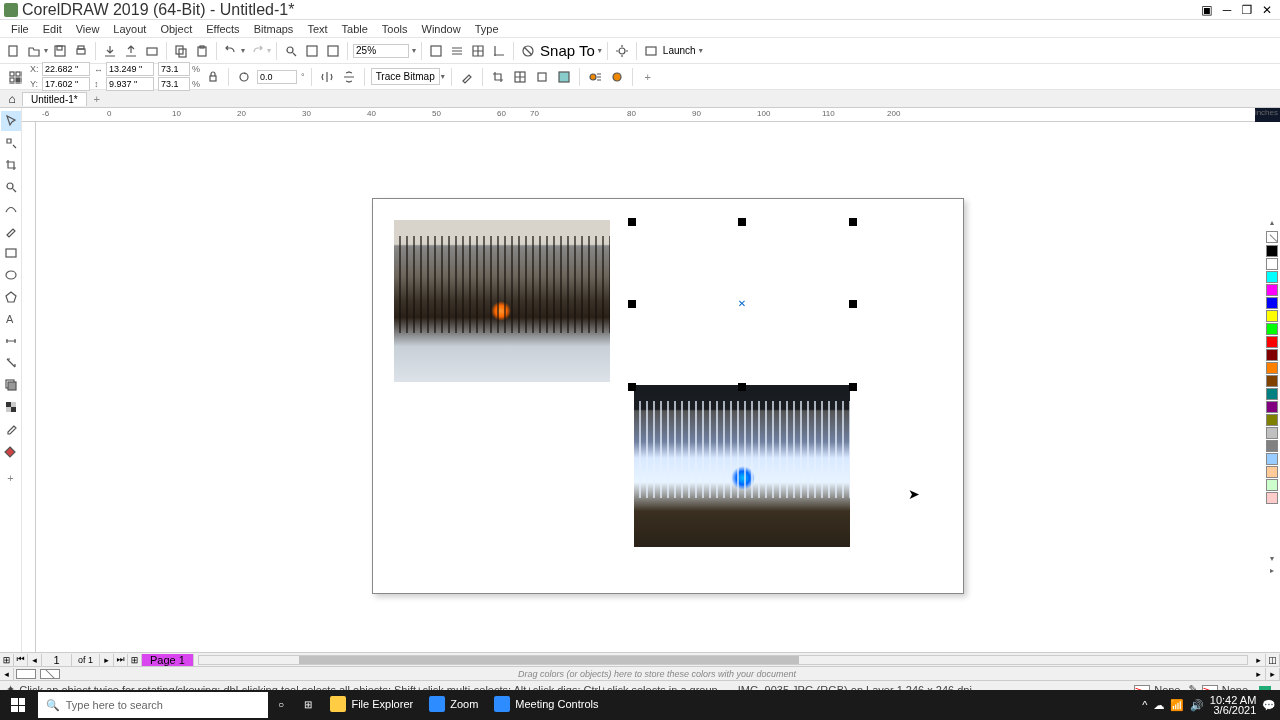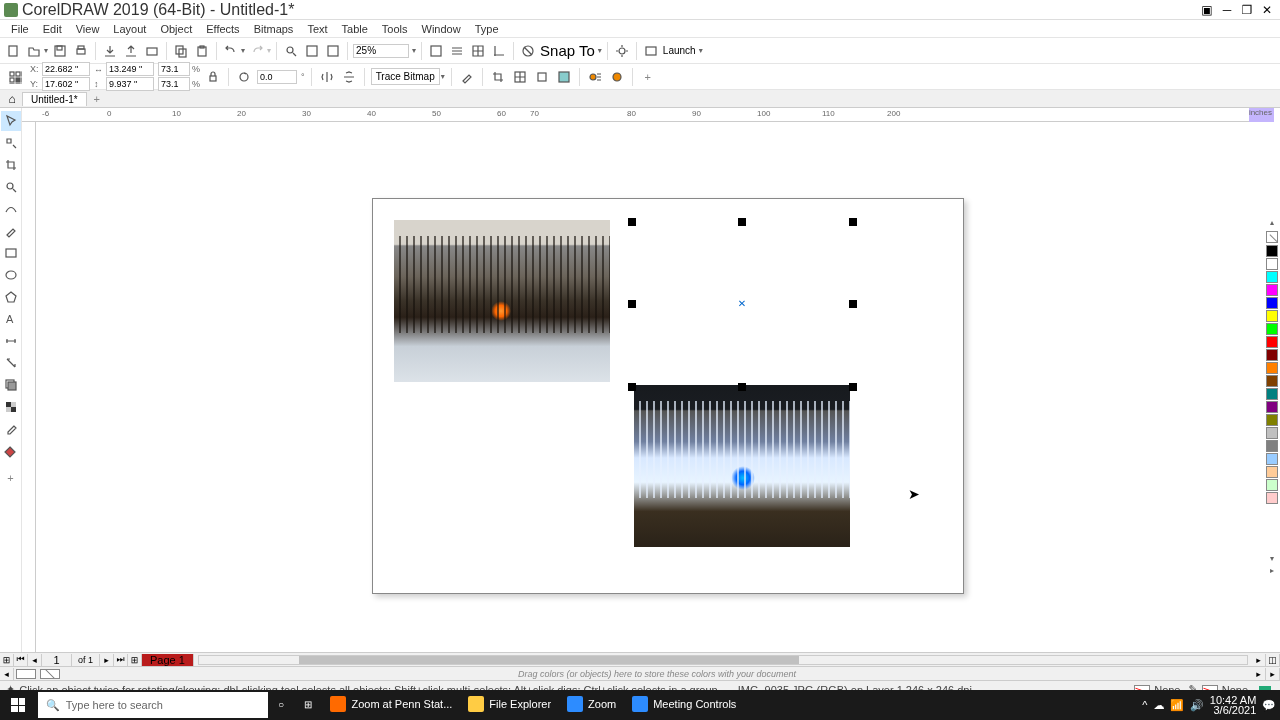--- a/index.html
+++ b/index.html
@@ -27,41 +27,41 @@
 .tab-doc{background:#fff;border:1px solid #ccc;border-bottom:none;padding:1px 8px;font-size:10px;margin-left:2px}
 .tab-add{width:16px;text-align:center;color:#888;cursor:pointer;margin-left:2px}
 .workspace{position:relative;height:544px;display:flex}
 .toolbox{width:22px;background:#fff;border-right:1px solid #e5e5e5;display:flex;flex-direction:column;padding-top:2px}
 .tool{width:20px;height:20px;display:flex;align-items:center;justify-content:center;cursor:pointer;margin:1px auto}
 .tool.active{background:#cce8ff}
 .canvas-area{flex:1;position:relative;background:#fff;overflow:hidden}
 .ruler-h{position:absolute;top:0;left:0;right:14px;height:14px;background:#fff;border-bottom:1px solid #ccc;font-size:8px;color:#666;display:flex;align-items:flex-end;overflow:hidden}
 .ruler-h-label{position:absolute;bottom:3px;font-size:8px}
 .ruler-v{position:absolute;top:14px;left:0;bottom:0;width:14px;background:#fff;border-right:1px solid #ccc}
-.ruler-unit{position:absolute;top:0;right:6px;height:14px;font-size:8px;color:#666;padding-right:2px;background:#c4b5fd}
+.ruler-unit{position:absolute;top:0;right:0;height:14px;font-size:8px;color:#666;padding-right:2px;background:#0f172a}
 .page{position:absolute;left:350px;top:90px;width:592px;height:396px;background:#fff;border:1px solid #888;box-shadow:3px 3px 6px rgba(0,0,0,0.2)}
 .img{position:absolute;background:#333}
 .img1{left:372px;top:112px;width:216px;height:162px}
 .img2{left:612px;top:115px;width:216px;height:162px}
 .sunset-img{background:linear-gradient(to bottom,#d8d4cc 0%,#d8d4cc 15%,#888 16%,#6b645a 35%,#3a3228 50%,#2a2018 60%,#c8d0d8 78%,#dce2e8 100%);position:relative;overflow:hidden}
 .sunset-img::before{content:'';position:absolute;left:45%;top:50%;width:20px;height:20px;background:radial-gradient(circle,#ff9933,#ff6600 40%,transparent 70%);border-radius:50%}
 .sunset-img::after{content:'';position:absolute;top:10%;left:0;right:0;bottom:30%;background:repeating-linear-gradient(90deg,transparent 0,transparent 5px,rgba(20,15,10,0.6) 5px,rgba(20,15,10,0.6) 7px)}
 .invert-img{background:linear-gradient(to bottom,#171a1e 0%,#1a1d22 15%,#555 16%,#7080a0 35%,#d8e8ff 45%,#e8f4ff 60%,#3a2f20 78%,#2a2218 100%);position:relative;overflow:hidden}
 .invert-img::before{content:'';position:absolute;left:45%;top:50%;width:24px;height:24px;background:radial-gradient(circle,#00bfff,#0066ff 40%,transparent 70%);border-radius:50%}
 .invert-img::after{content:'';position:absolute;top:10%;left:0;right:0;bottom:30%;background:repeating-linear-gradient(90deg,transparent 0,transparent 5px,rgba(230,240,255,0.7) 5px,rgba(230,240,255,0.7) 7px)}
 .sel-handle{position:absolute;width:8px;height:8px;background:#000}
 .sel-center{position:absolute;width:10px;height:10px;font-size:10px;color:#0066cc;display:flex;align-items:center;justify-content:center}
 .cursor{position:absolute;left:886px;top:378px;font-size:14px;color:#000}
 .color-palette{width:16px;position:absolute;right:0;top:108px;bottom:74px;background:#fff;display:flex;flex-direction:column;align-items:center;padding-top:2px}
 .color-sw{width:12px;height:12px;border:1px solid #888;margin:1px 0;cursor:pointer}
 .pal-arrow{font-size:8px;color:#666;height:12px;cursor:pointer}
 .pagebar{height:14px;display:flex;align-items:center;background:#f0f0f0;border-top:1px solid #ccc;font-size:10px}
 .pb-btn{width:14px;height:12px;display:flex;align-items:center;justify-content:center;cursor:pointer;border-right:1px solid #ccc;font-size:9px}
 .pb-num{width:30px;text-align:center;border-right:1px solid #ccc}
-.pb-page{padding:0 8px;background:#b91c1c;border-right:1px solid #ccc}
+.pb-page{padding:0 8px;background:#d946ef;border-right:1px solid #ccc}
 .scrollbar-h{flex:1;height:10px;background:#f0f0f0;border:1px solid #ccc;margin:0 4px;position:relative}
 .scroll-thumb{position:absolute;left:100px;width:500px;height:8px;background:#c0c0c0}
 .colordrop{height:14px;display:flex;align-items:center;background:#f0f0f0;border-top:1px solid #ccc}
 .cd-swatch{width:20px;height:10px;border:1px solid #888;margin:0 2px;background:#fff}
 .cd-text{font-size:9px;color:#888;font-style:italic;margin-left:auto;margin-right:auto}
 .statusbar{height:18px;display:flex;align-items:center;background:#f0f0f0;border-top:1px solid #ccc;padding:0 6px;font-size:10px;color:#444}
 .status-right{margin-left:auto;display:flex;align-items:center;gap:8px}
 .fill-ind{display:flex;align-items:center;gap:4px}
 .fill-sw{width:16px;height:10px;border:1px solid #888;background:#fff;position:relative}
 .fill-sw.none::after{content:'';position:absolute;left:0;top:50%;right:0;border-top:1px solid red;transform:rotate(20deg)}
@@ -589,24 +589,20 @@
       </div>
     </div>
   <div class="search-box">
     <span>🔍</span>
     <span>Type here to search</span>
   </div>
   <div class="tb-app" style="padding:0 10px">○</div>
   <div class="tb-app" style="padding:0 10px">⊞</div>
   <div id="taskbar-apps" style="display:flex">
       <div class="tb-app">
-        <div class="app-icon" style="background: rgb(255, 106, 0);"></div>
-        <span>Zoom at Penn Stat...</span>
-      </div>
-      <div class="tb-app">
         <div class="app-icon" style="background: rgb(255, 204, 68);"></div>
         <span>File Explorer</span>
       </div>
       <div class="tb-app">
         <div class="app-icon" style="background: rgb(45, 140, 255);"></div>
         <span>Zoom</span>
       </div>
       <div class="tb-app">
         <div class="app-icon" style="background: rgb(45, 140, 255);"></div>
         <span>Meeting Controls</span>

